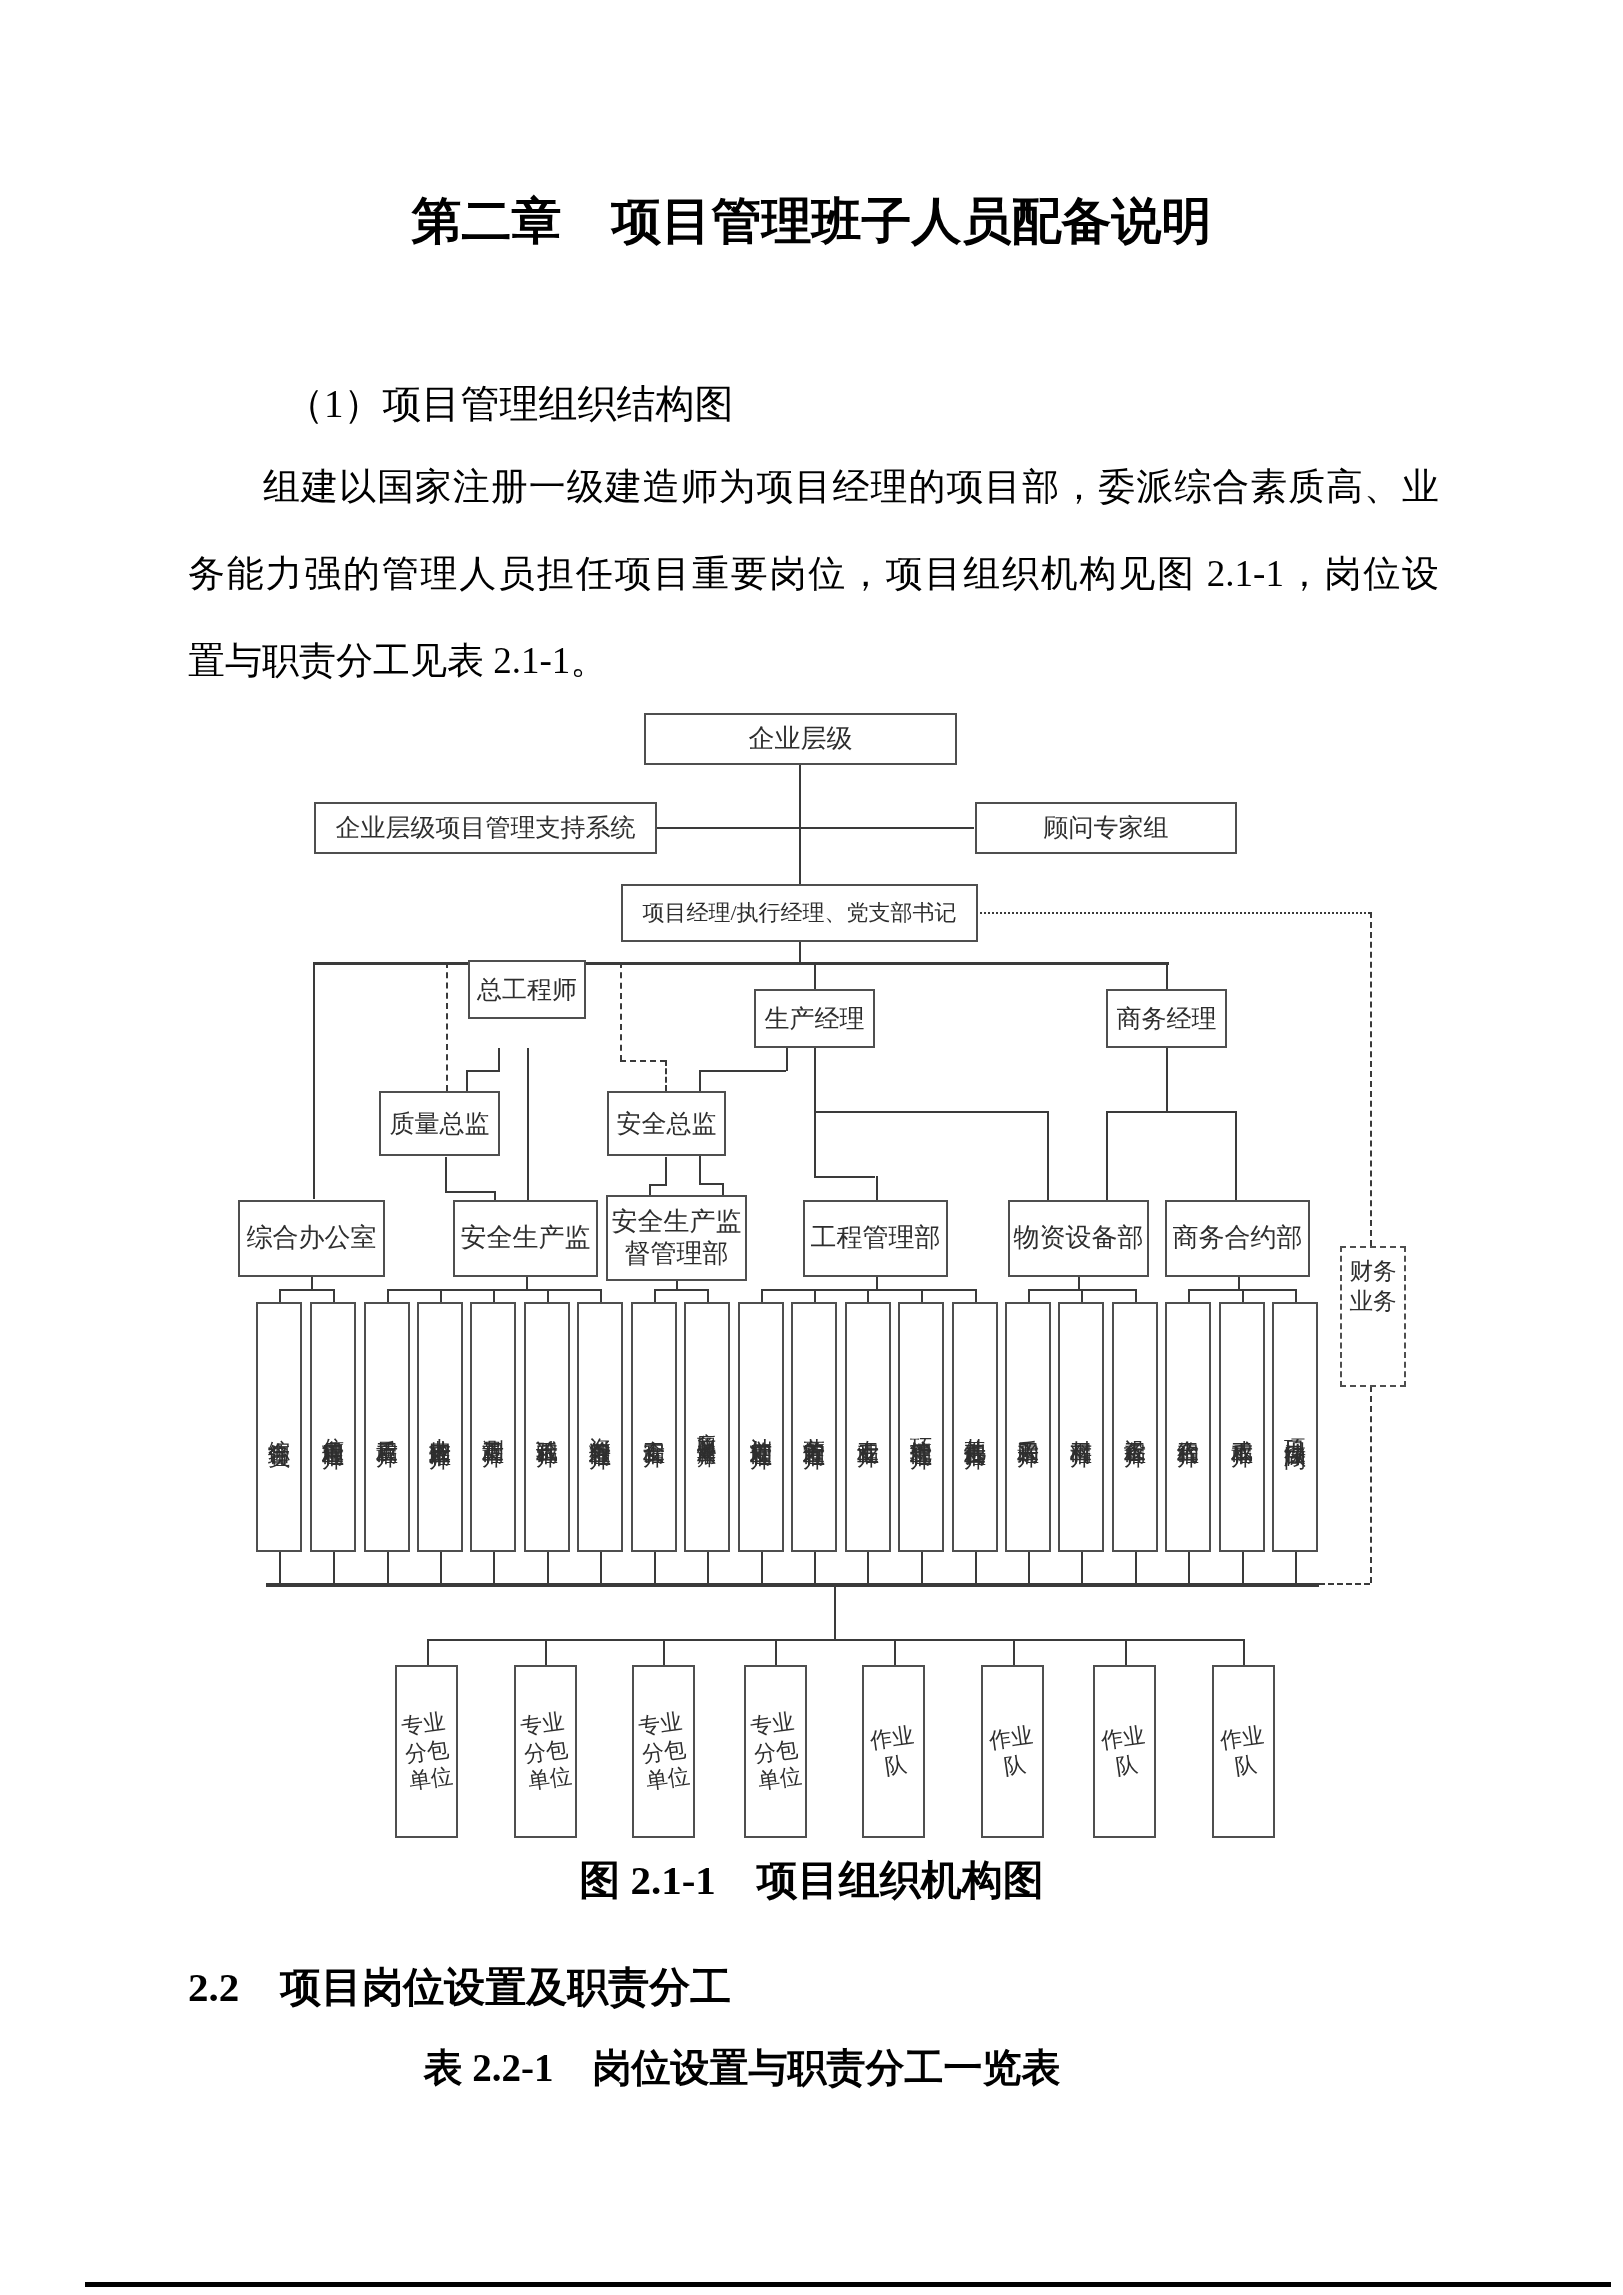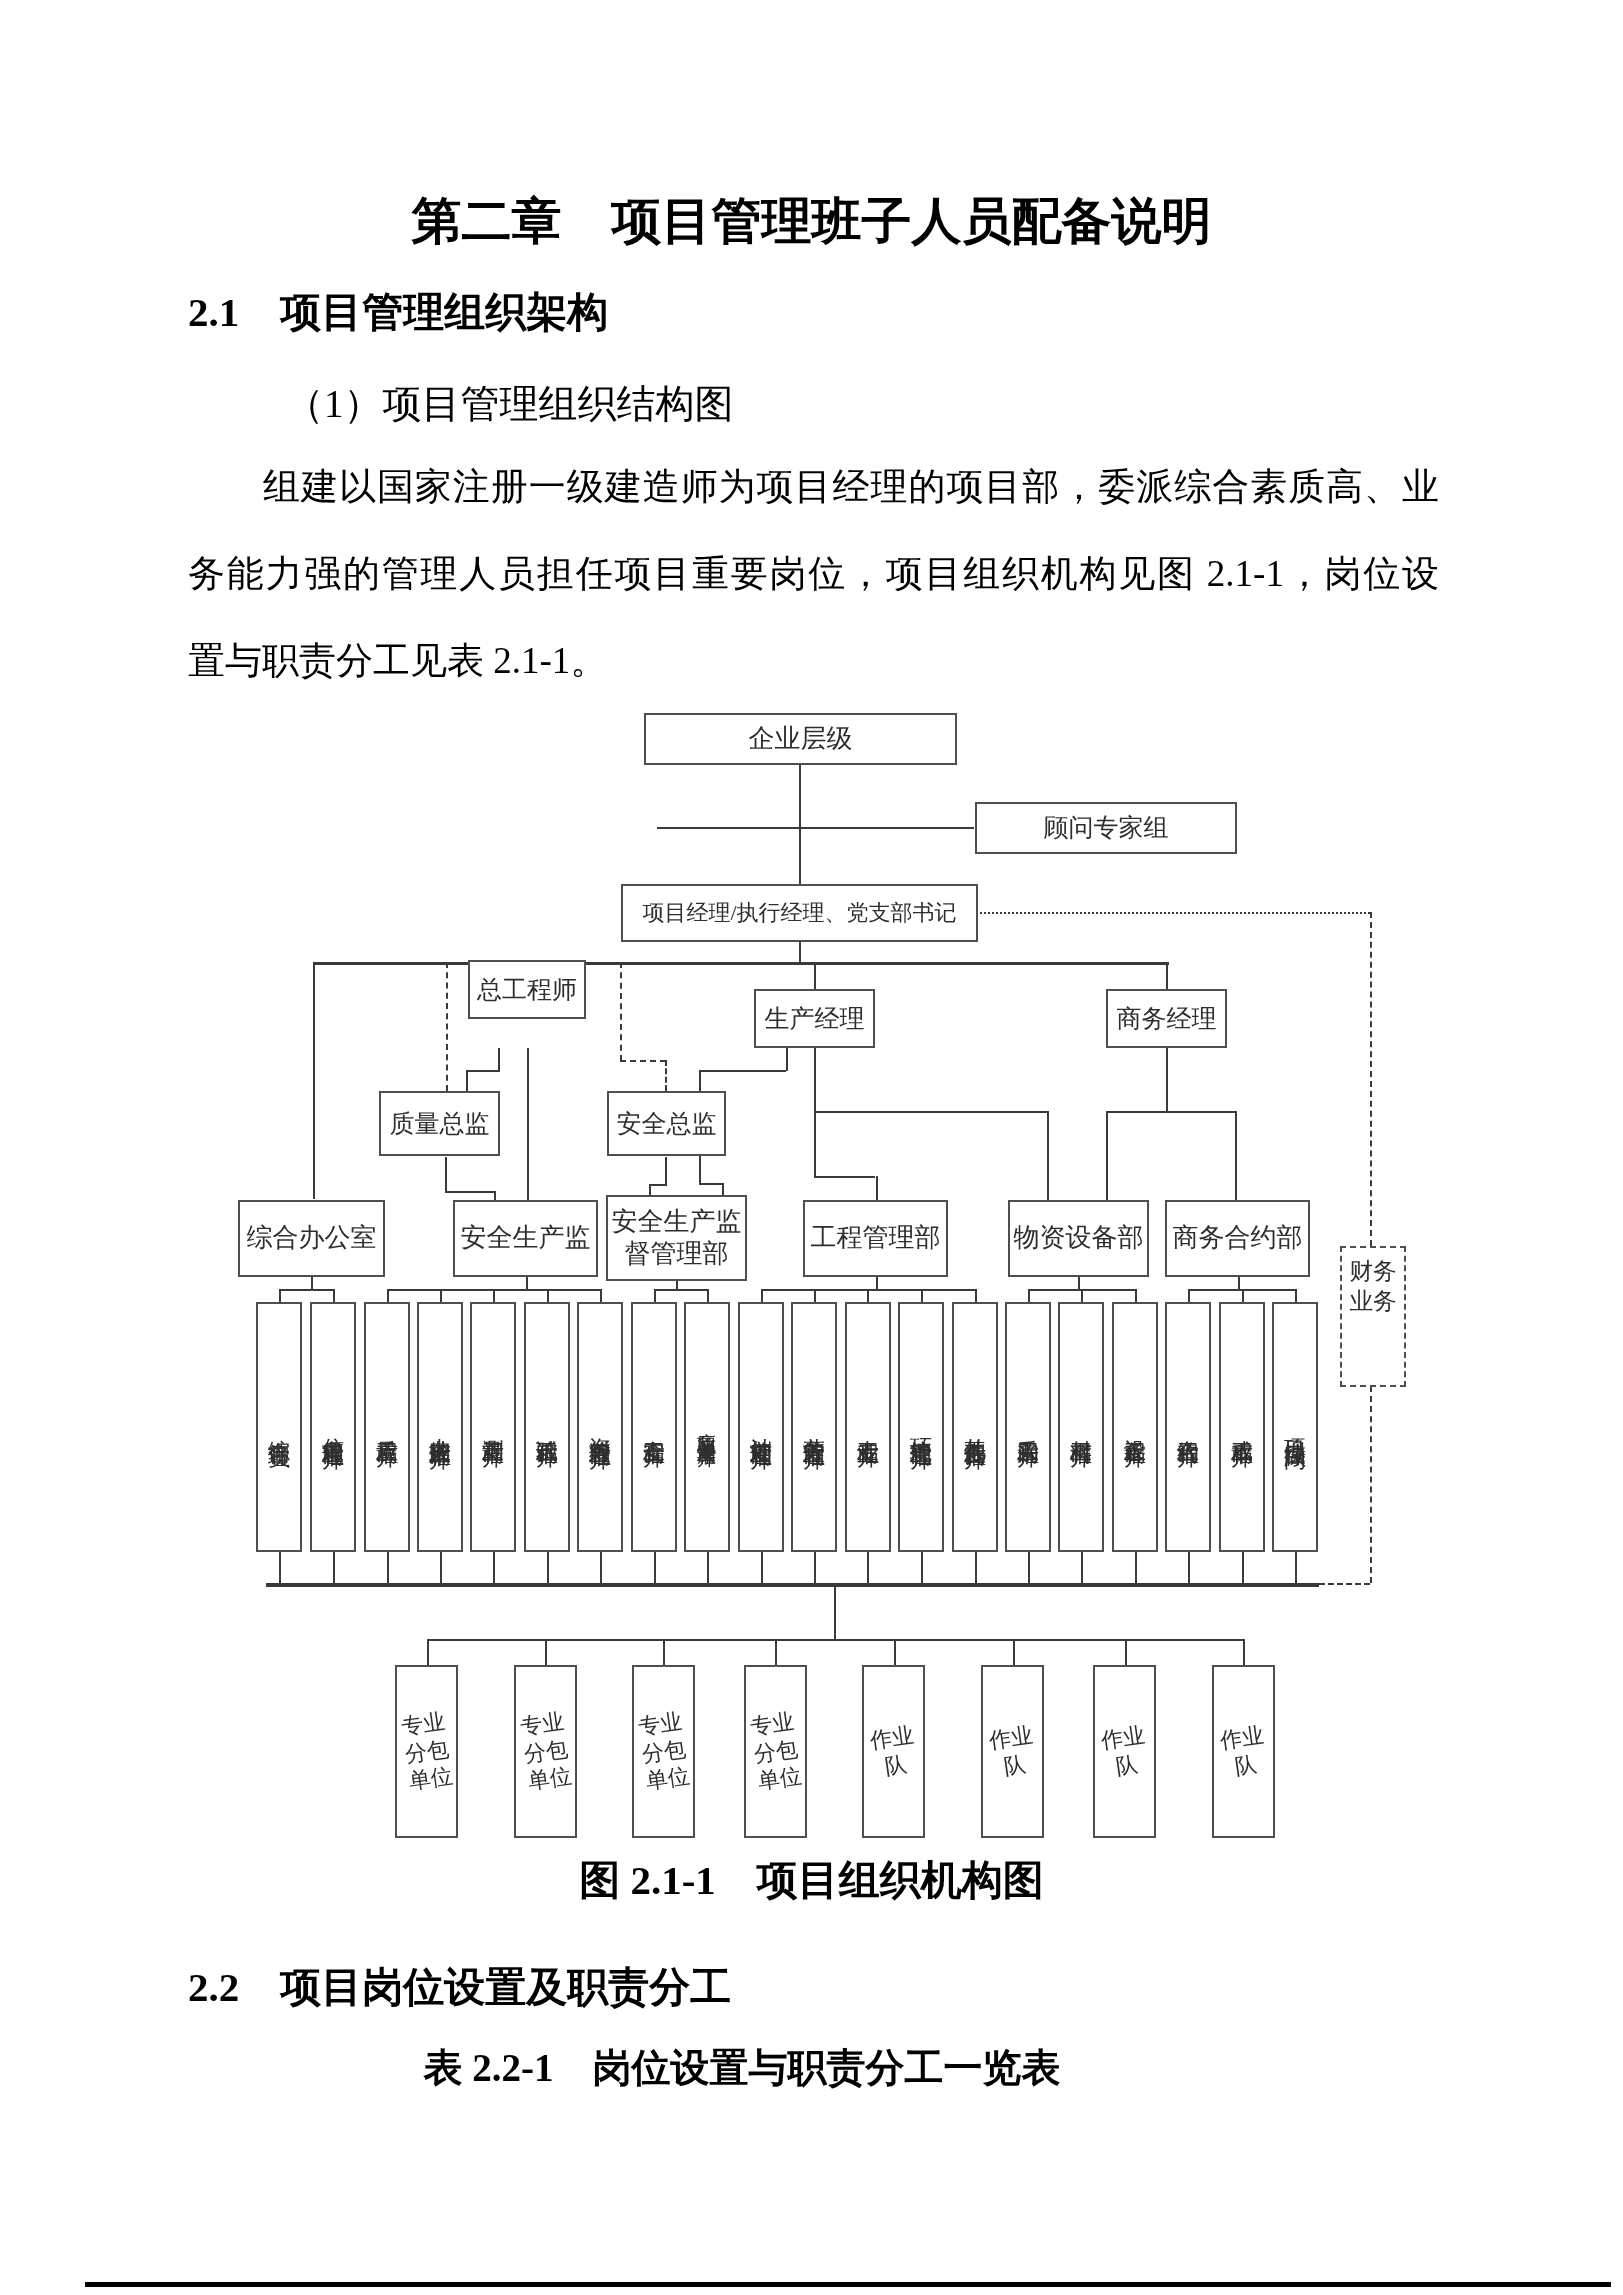--- a/index.html
+++ b/index.html
@@ -42,30 +42,32 @@
   .lh{border-top:2.6px solid var(--cline);}
   .lv{border-left:2.6px solid var(--cline);}
   .lh.dashed{border-top-style:dashed;} .lv.dashed{border-left-style:dashed;}
   .lh.dotted{border-top-style:dotted;}
 </style>
 </head>
 <body>
 
 <div id="page">
   <div class="t" id="chapter-title">第二章　项目管理班子人员配备说明</div>
-  <div class="t" id="h21">2.1　项目管理组织架构</div>
   <div class="t" id="sub1">（1）项目管理组织结构图</div>
 
   <div class="pline" id="para-l1">组建以国家注册一级建造师为项目经理的项目部，委派综合素质高、业</div>
   <div class="pline" id="para-l2">务能力强的管理人员担任项目重要岗位，项目组织机构见图 2.1-1，岗位设</div>
   <div class="pline" id="para-l3">置与职责分工见表 2.1-1。</div>
 
   <div id="org-chart">
       <div class="cbox" style="left: 644px; top: 713px; width: 313px; height: 52px; font-size: 26px;">
         <span>企业层级</span>
+      </div>
+      <div class="cbox" style="left: 314px; top: 802px; width: 343px; height: 52px; font-size: 25px;">
+        <span>企业层级项目管理支持系统</span>
       </div>
       <div class="cbox" style="left: 975px; top: 802px; width: 262px; height: 52px; font-size: 25px;">
         <span>顾问专家组</span>
       </div>
       <div class="cbox" style="left: 621px; top: 884px; width: 357px; height: 58px; font-size: 22px;">
         <span>项目经理/执行经理、党支部书记</span>
       </div>
       <div class="cbox" style="left: 468px; top: 960px; width: 118px; height: 59px; font-size: 25px;">
         <span>总工程师</span>
       </div>

